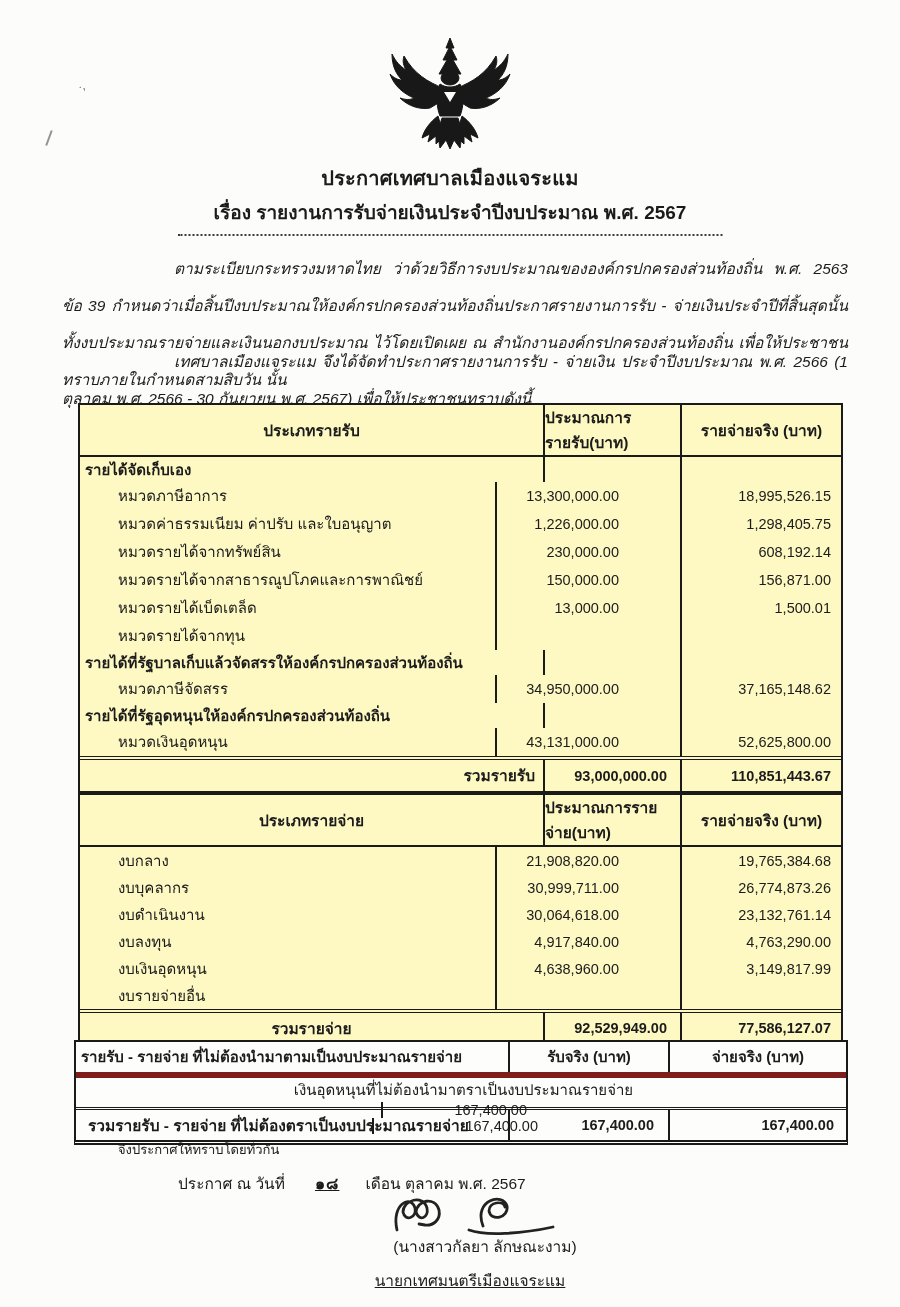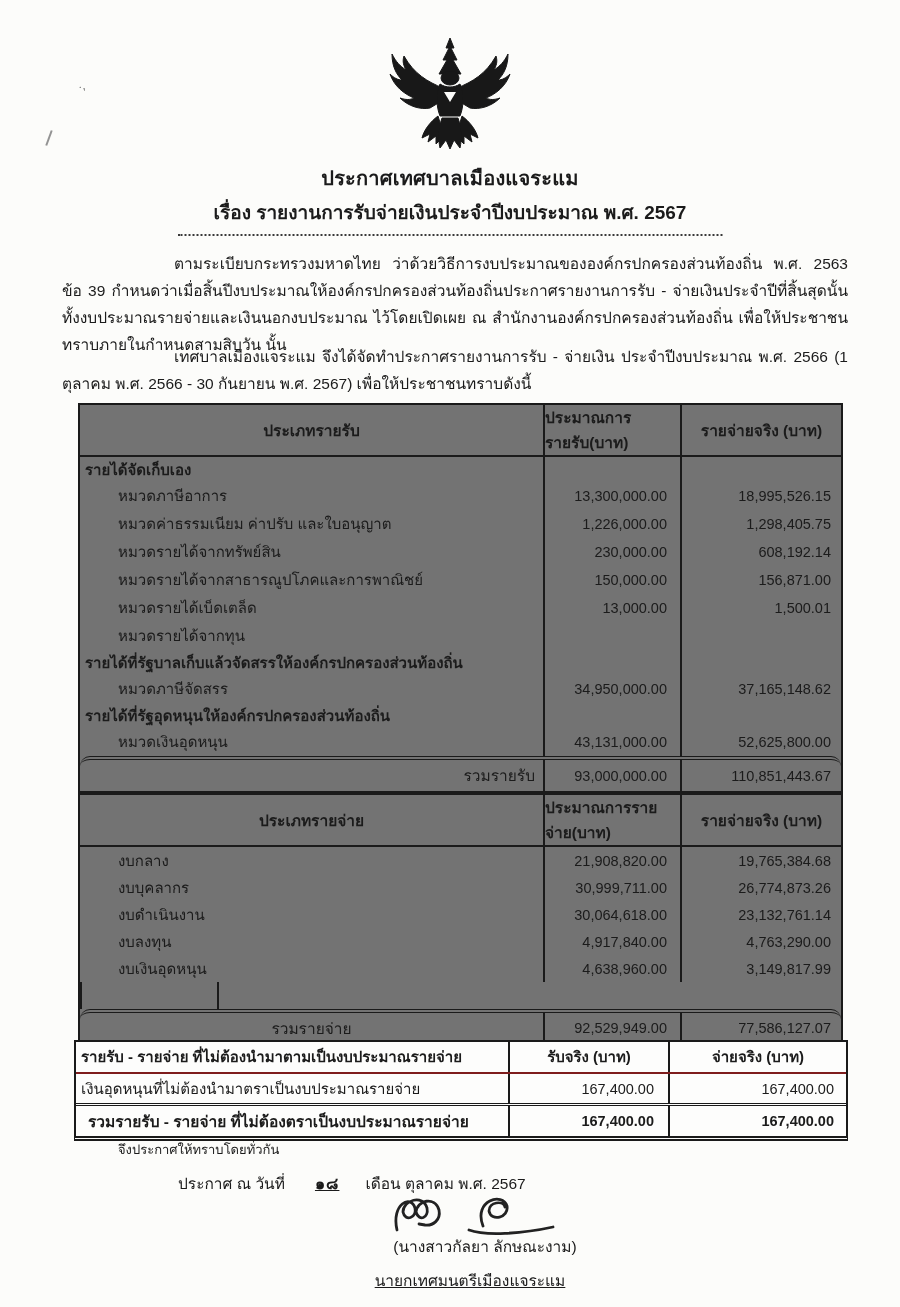--- a/index.html
+++ b/index.html
@@ -11,58 +11,58 @@
   }
   
   .emblem{position:absolute; top:36px; left:50%; transform:translateX(-50%);}
   .doc-title{position:absolute; top:162px; left:0; width:100%; text-align:center;
     font-size:20px; font-weight:bold; letter-spacing:.2px;}
   .doc-subject{position:absolute; top:197px; left:0; width:100%; text-align:center;
     font-size:19px; font-weight:bold;}
   .divider{position:absolute; top:226px; left:50%; transform:translateX(-50%);
     width:545px; height:8px; border-bottom:2px dotted #3a3a3a;}
   
-  .para{position:absolute; left:62px; width:786px; font-size:15.5px; line-height:27px;
-    text-align:justify;}
+  .para{position:absolute; left:62px; width:786px; font-size:15.5px; line-height:37px;
+    text-align:justify;font-style:italic;}
   .para.p1{top:250px; text-indent:112px;}
   .para.p2{top:343px; text-indent:112px;}
   
   .tbl{position:absolute; left:78px; width:765px; border:2px solid #1a1a1a;
-    border-bottom:5px double #1a1a1a; background:#737373; box-sizing:border-box;
+    border-bottom:5px double #1a1a1a; background:#fef9c3; box-sizing:border-box;
     display:flex; flex-direction:column; font-size:15px;}
   .tr{display:flex; align-items:center;}
   .c1{flex:1; box-sizing:border-box; height:100%; display:flex; align-items:center;}
   .c2{width:137px; box-sizing:border-box; border-left:2px solid #1a1a1a; height:100%;
     display:flex; align-items:center; justify-content:flex-end; padding-right:13px;}
   .c3{width:161px; box-sizing:border-box; border-left:2px solid #1a1a1a; height:100%;
     display:flex; align-items:center; justify-content:flex-end; padding-right:10px;}
   .thead{height:50px; border-bottom:2px solid #1a1a1a; font-weight:bold; font-size:15.5px;}
   .thead .c1,.thead .c2,.thead .c3{justify-content:center; padding:0;}
   .sec{height:25px;}
   .sec .c1{padding-left:5px; font-weight:bold;}
-  .item{height:28px;}
+  .item{height:28px;gap:48px;}
   .item .c1{padding-left:38px;}
   .num{font-size:14.5px;}
-  .total{height:31px; border-top:4px double #1a1a1a; font-weight:normal;border-radius:10px;}
+  .total{height:31px; border-top:4px double #1a1a1a; font-weight:bold;}
   .total .c1.right-lab{justify-content:flex-end; padding-right:8px; font-size:15.5px;}
   .total .c1.center-lab{justify-content:center; font-size:15.5px;}
   .tbl1{top:403px;}
   .tbl2{top:793px;}
   .tbl2 .item{height:27px;}
   .tbl2 .total{height:30px;}
   
   .tbl3{position:absolute; left:74px; top:1040px; width:774px; border:2px solid #1a1a1a;
     border-bottom:5px double #1a1a1a; box-sizing:border-box; display:flex;
     flex-direction:column; font-size:15px; background:#fdfdfc;}
   .tbl3 .c2{width:160px; justify-content:flex-end; padding-right:14px;}
   .tbl3 .c3{width:178px; justify-content:flex-end; padding-right:12px;}
-  .tbl3 .hrow{height:30px; border-bottom:2px solid #7f1d1d;}
+  .tbl3 .hrow{height:30px; border-bottom:6px solid #7f1d1d;}
   .tbl3 .hrow .c1{padding-left:5px; font-weight:600;}
   .tbl3 .hrow .c2,.tbl3 .hrow .c3{justify-content:center; padding:0; font-weight:bold;}
-  .tbl3 .drow{height:29px; border-bottom:3px double #1a1a1a;}
+  .tbl3 .drow{height:29px; border-bottom:3px double #1a1a1a;flex-direction:column;}
   .tbl3 .drow .c1{padding-left:5px;}
   .tbl3 .trow3{height:30px; font-weight:bold;}
   .tbl3 .trow3 .c1{padding-left:12px; font-size:15.5px;}
   
   .closing-line{position:absolute; left:118px; top:1139px; font-size:13px;}
   .date-line{position:absolute; left:178px; top:1171px; font-size:15.5px;}
   .date-line .hand{font-family:"DejaVu Serif", serif; font-size:16px; font-weight:bold;
     padding:0 26px 0 30px; letter-spacing:1px;text-decoration:underline;}
   .sig-block{position:absolute; left:330px; top:1192px; width:310px; text-align:center;}
   .sig-name{position:absolute; left:330px; top:1234px; width:310px; text-align:center;
@@ -207,20 +207,21 @@
       <div class="c1">งบลงทุน</div>
       <div class="c2 num">4,917,840.00</div>
       <div class="c3 num">4,763,290.00</div>
     </div>
     <div class="tr item">
       <div class="c1">งบเงินอุดหนุน</div>
       <div class="c2 num">4,638,960.00</div>
       <div class="c3 num">3,149,817.99</div>
     </div>
     <div class="tr item">
+      <div class="c1">งบรายจ่ายอื่น</div>
       <div class="c2 num"></div>
       <div class="c3 num"></div>
     </div>
     <div class="tr total">
       <div class="c1 center-lab">รวมรายจ่าย</div>
       <div class="c2 num">92,529,949.00</div>
       <div class="c3 num">77,586,127.07</div>
     </div>
   </div>
 

